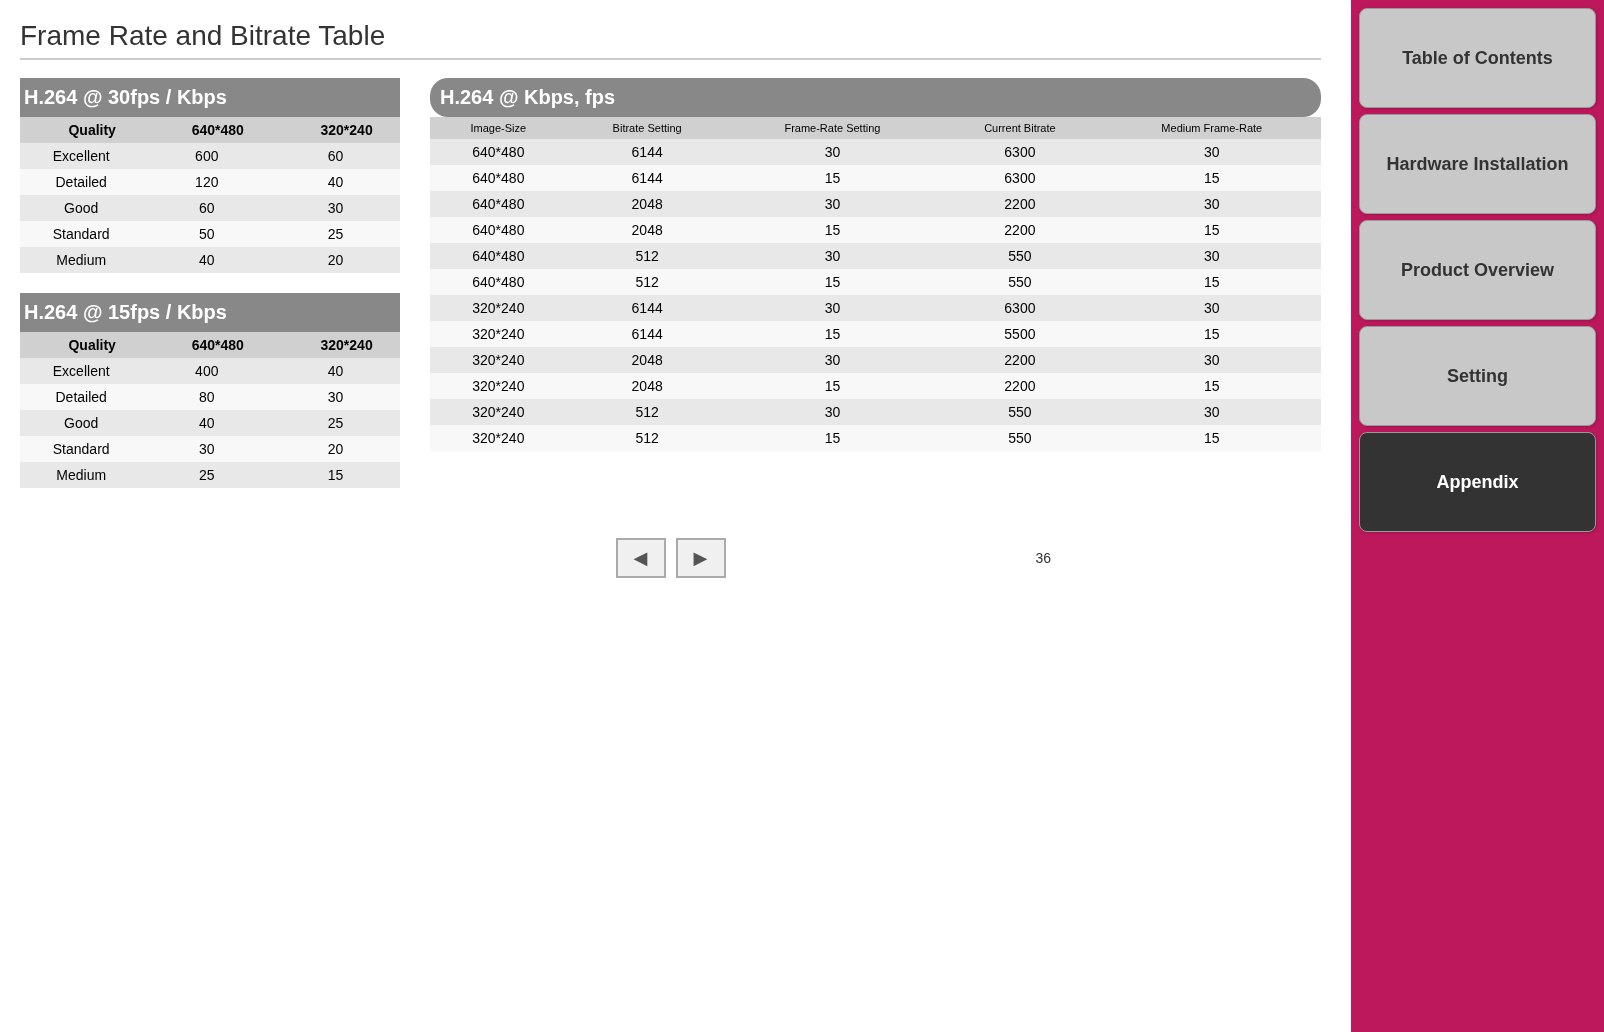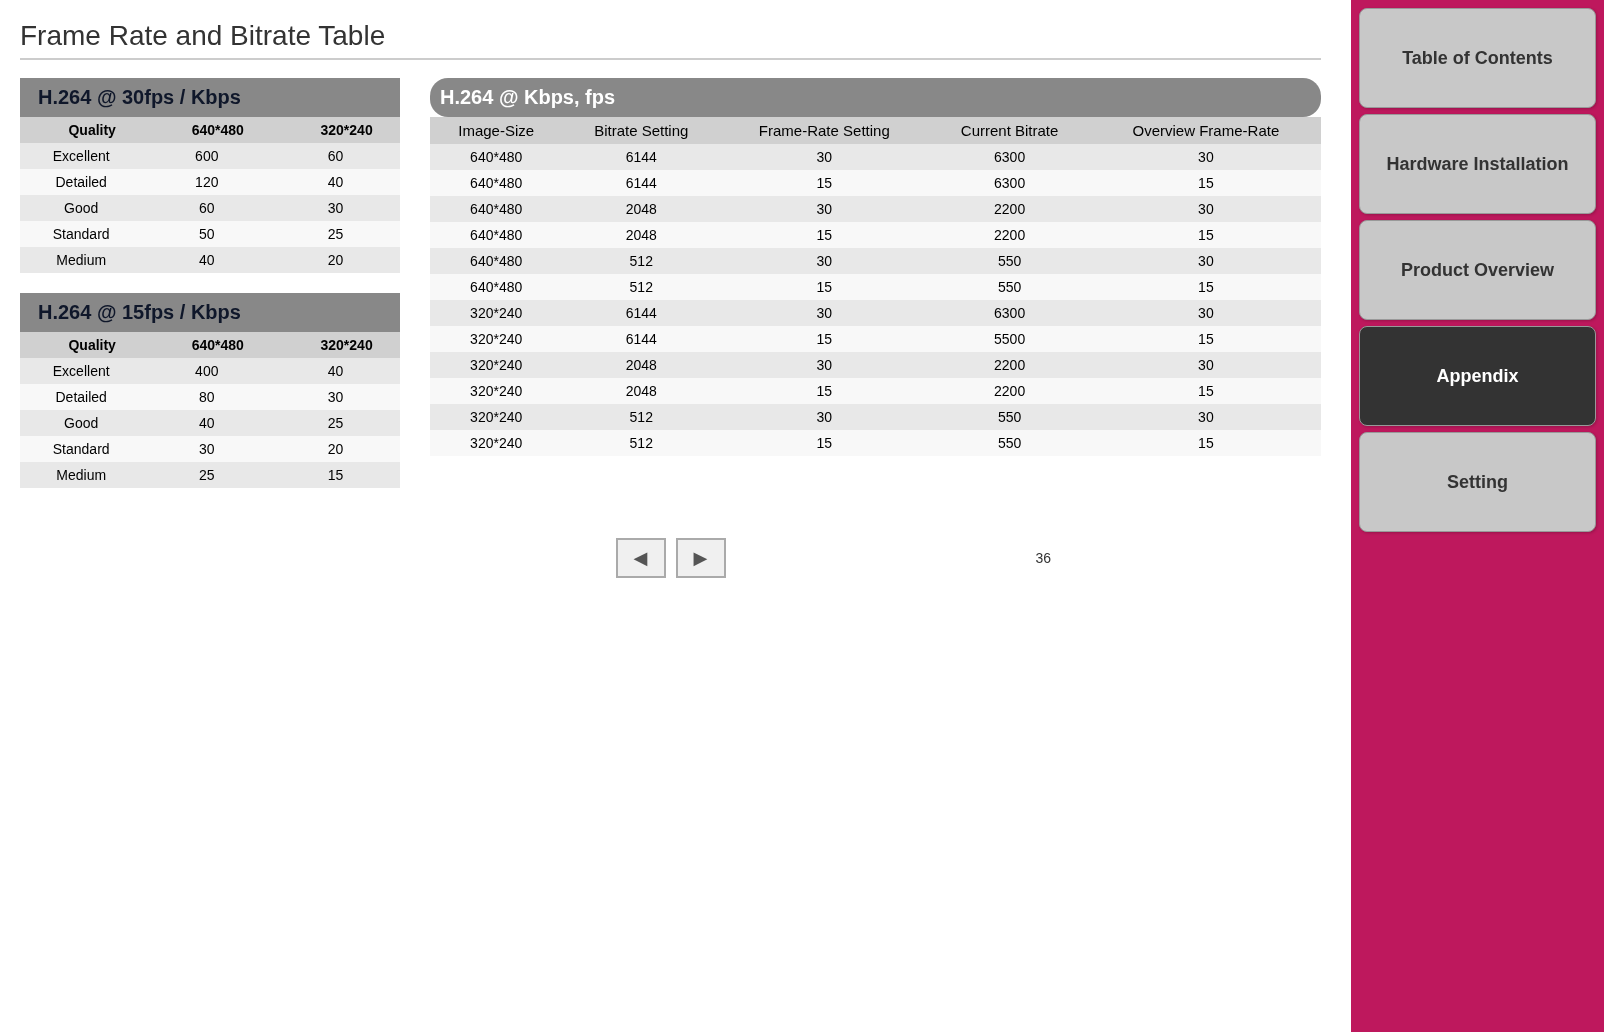--- a/index.html
+++ b/index.html
@@ -38,24 +38,24 @@
     }
     .left-tables {
       width: 380px;
       flex-shrink: 0;
     }
     .right-table {
       flex: 1;
     }
     .section-title {
       background: #888888;
-      color: #0f172a;
+      color: #ffffff;
       font-size: 20px;
       font-weight: bold;
-      padding: 8px 18px;
+      padding: 8px 4px;
       margin-bottom: 0;
     }
     table {
       width: 100%;
       border-collapse: collapse;
       font-size: 14px;
     }
     table td {
       padding: 5px 10px;
       text-align: center;
@@ -74,21 +74,21 @@
     }
     .right-table table tr:nth-child(even) td {
       background: #e8e8e8;
     }
     .right-table table tr:nth-child(odd) td {
       background: #f8f8f8;
     }
     .right-table table tr.header-row td {
       background: #d0d0d0;
       font-weight: normal;
-      font-size: 15px;
+      font-size: 11px;
     }
     .right-section-title {
       background: #888888;
       color: #ffffff;
       font-size: 20px;
       font-weight: bold;
       padding: 8px 10px;
       margin-bottom: 0;
       border-radius: 18px;
     }
@@ -240,21 +240,21 @@
 
       <div class="right-table">
         <div class="right-section-title">H.264 @ Kbps, fps</div>
         <table>
           <tbody>
               <tr class="header-row">
             <td>Image-Size</td>
             <td>Bitrate Setting</td>
             <td>Frame-Rate Setting</td>
             <td>Current Bitrate</td>
-            <td>Overview Frame-Rate</td>
+            <td>Medium Frame-Rate</td>
           </tr>
           <tr>
             <td>640*480</td>
             <td>6144</td>
             <td>30</td>
             <td>6300</td>
             <td>30</td>
           </tr>
           <tr>
             <td>640*480</td>
@@ -350,20 +350,20 @@
   <div class="sidebar">
     <button class="sidebar-btn">
       <span>Table of Contents</span>
     </button>
     <button class="sidebar-btn">
       <span>Hardware Installation</span>
     </button>
     <button class="sidebar-btn">
       <span>Product Overview</span>
     </button>
+    <button class="sidebar-btn">
+      <span>Setting</span>
+    </button>
     <button class="sidebar-btn active">
       <span>Appendix</span>
     </button>
-    <button class="sidebar-btn">
-      <span>Setting</span>
-    </button>
   </div>
 </div>
 
 </body></html>

